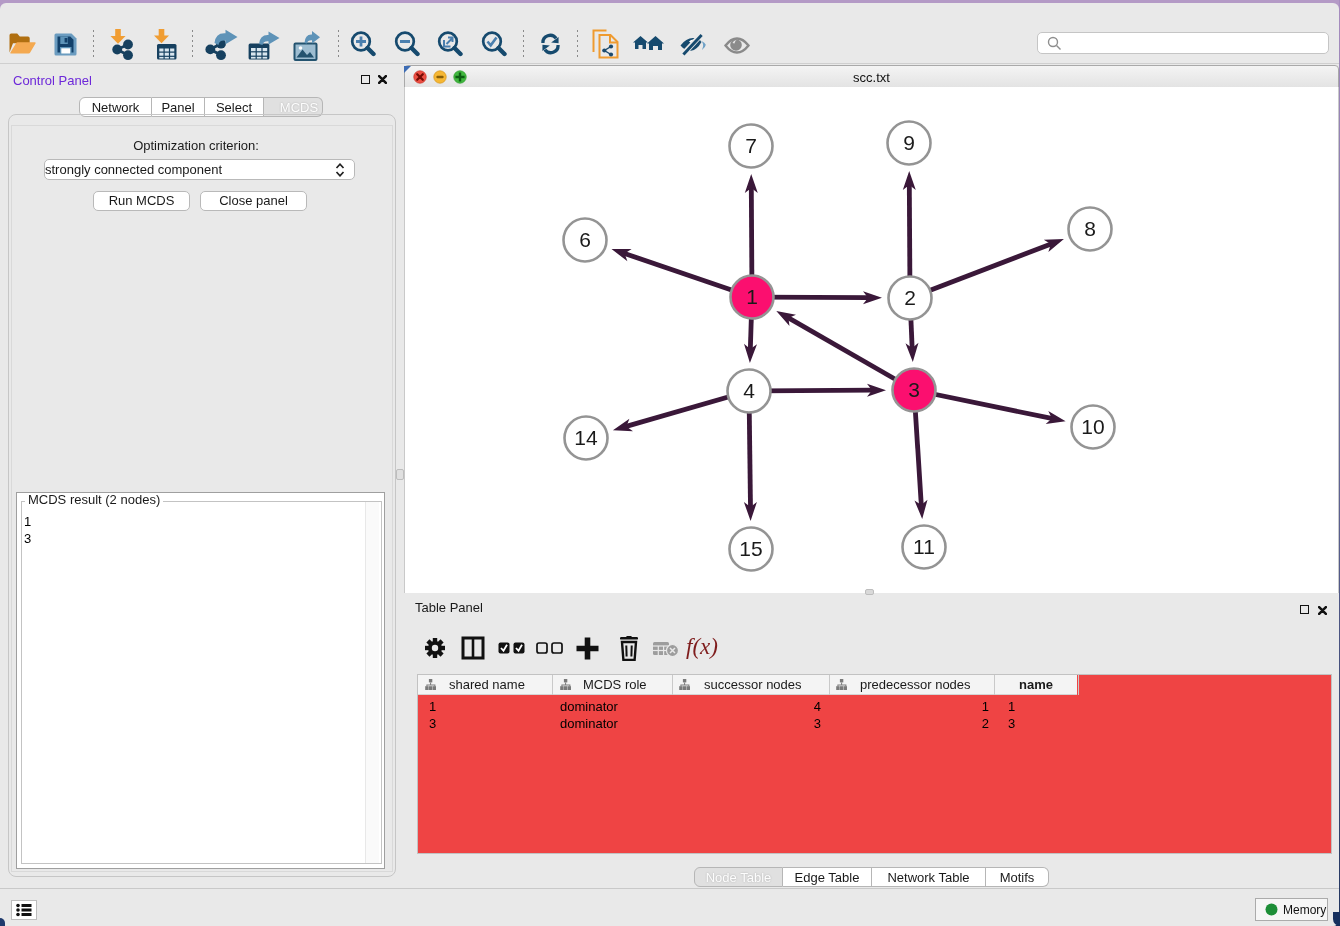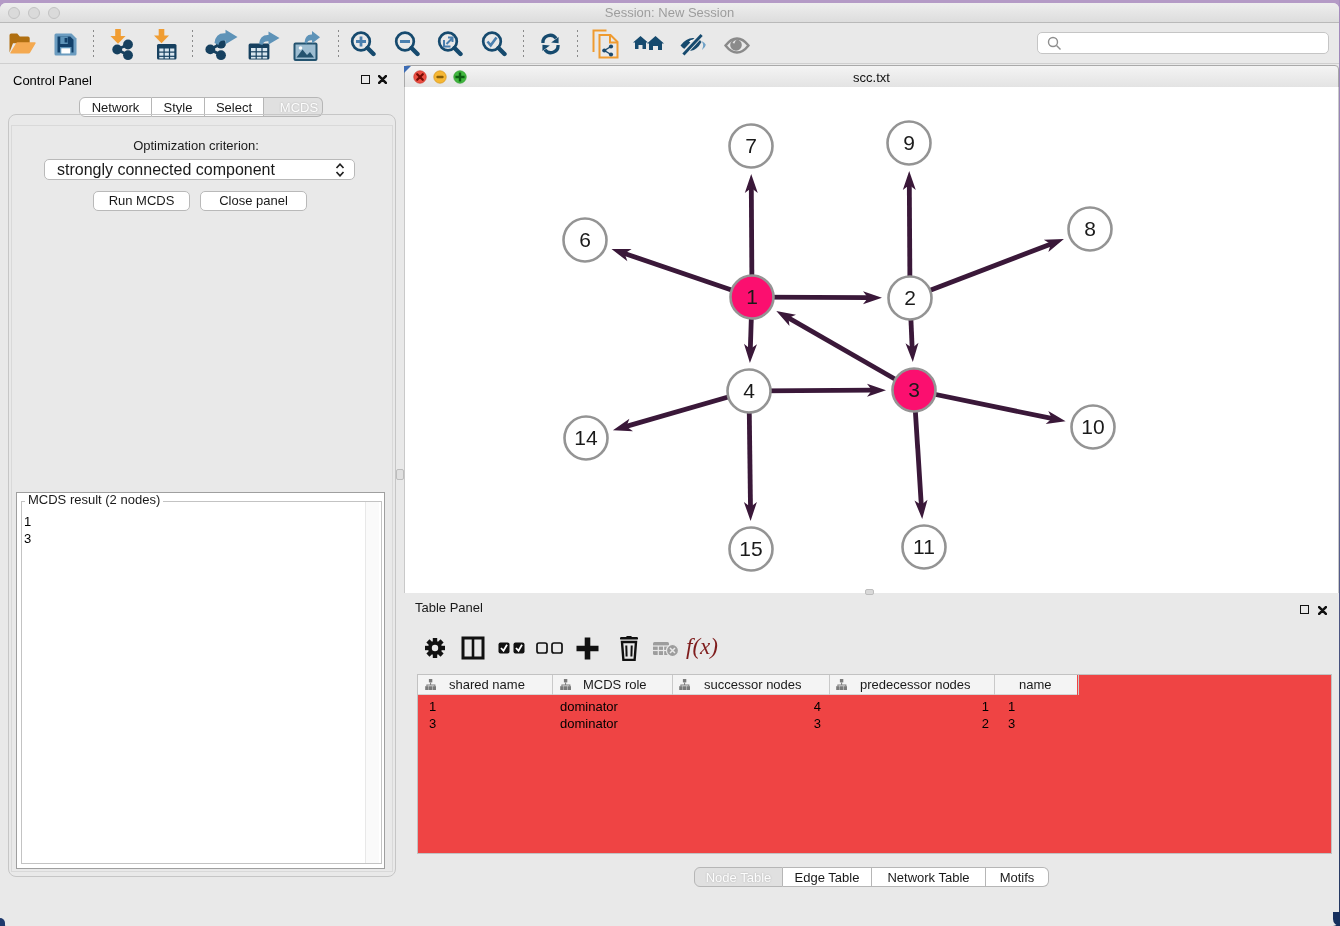--- a/index.html
+++ b/index.html
@@ -9,31 +9,31 @@
 #wall-top { left:0; top:0; width:1340px; height:10px; background:#b49ac6; }
 #win { left:0; top:3px; width:1339px; height:923px; background:#e9e9e9; border-radius:6px 6px 6px 6px; overflow:hidden; }
 #titlebar { left:0; top:0; width:1339px; height:20px; background:linear-gradient(#eeeeee,#dddddd); border-bottom:1px solid #b9b9b9; }
 .tl { top:4px; width:12px; height:12px; border-radius:50%; background:#dadada; border:1px solid #c2c2c2; }
 #title-text { top:2px; left:0; width:1339px; text-align:center; font-size:13px; color:#9d9d9d; }
 #toolbar { left:0; top:21px; width:1339px; height:40px; background:#e9e9e9; border-bottom:1px solid #cfcfcf; }
 .tsep { top:6px; width:1px; height:28px; background-image:linear-gradient(#8a8a8a 2px, transparent 2px); background-size:1px 5px; }
 #searchbox { left:1037px; top:8px; width:292px; height:22px; background:#fff; border:1px solid #c5c5c5; border-radius:5px; }
 
 #cpanel { left:0; top:61px; width:392px; height:827px; background:#e9e9e9; }
-#cp-title { left:13px; top:9px; font-size:13px; color:#000000; }
+#cp-title { left:13px; top:9px; font-size:13px; color:#6d28d9; }
 .undock { width:9px; height:9px; border:1.5px solid #111; background:transparent; }
 .tabgrp { height:20px; display:flex; font-size:13px; color:#1a1a1a; }
 .tabgrp .tab { background:#fff; border:1px solid #b6b6b6; border-left:none; display:flex; align-items:center; justify-content:center; white-space:nowrap; }
 .tabgrp .tab:first-child { border-left:1px solid #b6b6b6; border-radius:6px 0 0 6px; }
 .tabgrp .tab:last-child { border-radius:0 6px 6px 0; }
 .tabgrp .tab.sel { background:#e0e0e0; color:#fdfdfd; text-shadow:0 0 2px #adadad; }
 #cp-outer { left:8px; top:50px; width:388px; height:763px; border:1px solid #c6c6c6; border-radius:8px; }
 #cp-inner { left:11px; top:61px; width:382px; height:747px; border:1px solid #d9d9d9; }
 #opt-label { left:0; top:74px; width:392px; text-align:center; font-size:13px; color:#1a1a1a; }
-#dropdown { left:44px; top:95px; width:311px; height:21px; background:#fff; border:1px solid #b9b9b9; border-radius:5px; font-size:16px; color:#1a1a1a; line-height:19px; padding-left:12px; }
+#dropdown { left:44px; top:95px; width:311px; height:21px; background:#fff; border:1px solid #b9b9b9; border-radius:5px; font-size:13px; color:#1a1a1a; line-height:19px; padding-left:0; }
 .btn { height:20px; background:#fff; border:1px solid #b9b9b9; border-radius:5px; font-size:13px; color:#1a1a1a; text-align:center; line-height:18px; }
 #mcds-box { left:16px; top:428px; width:369px; height:377px; background:#fff; border:1px solid #9f9f9f; }
 #mcds-label { left:8px; top:0px; height:13px; line-height:13px; background:#fff; padding:0 3px; font-size:13px; color:#1a1a1a; }
 #mcds-etch { left:4px; top:8px; width:361px; height:363px; border:1px solid #c3c3c3; }
 #mcds-scroll { right:5px; top:9px; width:14px; height:361px; background:#fafafa; border-left:1px solid #e8e8e8; }
 #mcds-txt { left:7px; top:21px; font-size:13px; line-height:16.5px; color:#000; }
 
 #vsplit-handle { left:396px; top:466px; width:8px; height:11px; background:#e0e0e0; border:1px solid #bdbdbd; border-radius:2px; }
 #hsplit-handle { left:865px; top:586px; width:9px; height:6px; background:#d9d9d9; border:1px solid #bdbdbd; border-radius:2px; }
 
@@ -57,26 +57,20 @@
 #membtn { left:1255px; top:9px; width:73px; height:23px; background:#f6f6f6; border:1px solid #ababab; font-size:12px; color:#111; }
 
 #wall-right { left:1339px; top:0; width:1px; height:926px; background:linear-gradient(#a88dbf,#6f6fa0 40%,#21355f); }
 .wedge { background:#1f3a6d; }
 </style>
 </head>
 <body>
 <div id="wall-top" class="abs"></div>
 <div id="win" class="abs">
 
-  <div id="titlebar" class="abs">
-    <div class="tl abs" style="left:8px"></div>
-    <div class="tl abs" style="left:28px"></div>
-    <div class="tl abs" style="left:48px"></div>
-    <div id="title-text" class="abs">Session: New Session</div>
-  </div>
 
   <div id="toolbar" class="abs">
     <svg class="abs" style="left:9px; top:9px;" width="27" height="21" viewBox="0 0 27 21">
       <path d="M0.5,19.5 V2.2 q0-1.7 1.7-1.7 h6 l2.6,3.1 h8.2 q1.7,0 1.7,1.7 v5 H4 Z" fill="#b06f10"></path>
       <path d="M1.8,20.5 Q0.8,20.5 1.4,19.4 L7.2,10 q0.4-0.7 1.3-0.7 H26 q1.1,0 0.5,1.1 L21,19.7 q-0.4,0.8 -1.4,0.8 Z" fill="#f4a950"></path>
     </svg>
     <svg class="abs" style="left:54px; top:9px;" width="23" height="23" viewBox="0 0 23 23">
       <path d="M2,0.5 H17.5 L22.5,5.5 V21 q0,1.5 -1.5,1.5 H2 q-1.5,0 -1.5,-1.5 V2 q0-1.5 1.5-1.5 Z" fill="#6b9cc0"></path>
       <path d="M3.5,3.5 h12.8 l3.2,3.2 v12.8 H3.5 Z" fill="#12406a"></path>
       <rect x="6.3" y="3.5" width="7.5" height="7.5" fill="#5d93b8"></rect>
@@ -222,21 +216,21 @@
   </div>
 
   <div id="cpanel" class="abs">
     <div id="cp-title" class="abs">Control Panel</div>
     <div class="undock abs" style="left:361px; top:11px;"></div>
     <svg class="abs" style="left:378px; top:11px;" width="9" height="9" viewBox="0 0 12 12">
         <path d="M1.5,1.5 L10.5,10.5 M10.5,1.5 L1.5,10.5" stroke="#111" stroke-width="3.4" stroke-linecap="round"></path>
       </svg>
     <div class="tabgrp abs" style="left:79px; top:33px;">
       <div class="tab" style="width:73px;">Network</div>
-        <div class="tab" style="width:53px;">Style</div>
+        <div class="tab" style="width:53px;">Panel</div>
         <div class="tab" style="width:59px;">Select</div>
         <div class="tab sel" style="width:59px;padding-left:12px;">MCDS</div>
     </div>
     <div id="cp-outer" class="abs"></div>
     <div id="cp-inner" class="abs"></div>
     <div id="opt-label" class="abs">Optimization criterion:</div>
     <div id="dropdown" class="abs">strongly connected component
       <svg class="abs" style="right:9px; top:3px;" width="10" height="14" viewBox="0 0 10 14">
         <path d="M1.5,5 L5,1.2 L8.5,5 M1.5,9 L5,12.8 L8.5,9" fill="none" stroke="#222" stroke-width="1.7"></path>
       </svg>
@@ -432,37 +426,57 @@
             <rect x="0.2" y="7.2" width="3.4" height="3.8"></rect>
             <rect x="3.9" y="7.2" width="3.4" height="3.8"></rect>
             <rect x="7.6" y="7.2" width="3.4" height="3.8"></rect>
             <path d="M5.1,3.4 h1 v2 h-1Z M1.4,5.4 h8.4 v1 h-8.4Z M1.4,5.4 h1 v2 h-1Z M9.4,5.4 h1 v2 h-1Z"></path>
           </g>
         </svg>
       <div class="hcell abs" style="left:31px;">shared name</div>
       <div class="hcell abs" style="left:165px;">MCDS role</div>
       <div class="hcell abs" style="left:286px;">successor nodes</div>
       <div class="hcell abs" style="left:442px;">predecessor nodes</div>
-      <div class="hcell abs" style="left:601px;">name</div>
+      <div class="hcell abs" style="left:601px;font-weight:bold;">name</div>
       <div class="rowtxt abs" style="left:11px; top:24px;">1</div>
       <div class="rowtxt abs" style="left:142px; top:24px;">dominator</div>
       <div class="rowtxt abs" style="left:340px; top:24px; width:63px; text-align:right;">4</div>
       <div class="rowtxt abs" style="left:500px; top:24px; width:71px; text-align:right;">1</div>
       <div class="rowtxt abs" style="left:590px; top:24px;">1</div>
       <div class="rowtxt abs" style="left:11px; top:41px;">3</div>
       <div class="rowtxt abs" style="left:142px; top:41px;">dominator</div>
       <div class="rowtxt abs" style="left:340px; top:41px; width:63px; text-align:right;">3</div>
       <div class="rowtxt abs" style="left:500px; top:41px; width:71px; text-align:right;">2</div>
       <div class="rowtxt abs" style="left:590px; top:41px;">3</div>
     </div>
     <div class="tabgrp abs" id="btabs">
       <div class="tab sel" style="width:89px;">Node Table</div>
         <div class="tab" style="width:89px;">Edge Table</div>
         <div class="tab" style="width:114px;">Network Table</div>
         <div class="tab" style="width:63px;">Motifs</div>
     </div>
   </div>
 
+  <div id="statusbar" class="abs">
+    <div id="listbtn" class="abs">
+      <svg width="24" height="18" viewBox="0 0 24 18" style="margin:0 auto; display:block;">
+        <g fill="#111">
+            <circle cx="6" cy="4.5" r="1.8"></circle>
+            <circle cx="6" cy="9" r="1.8"></circle>
+            <circle cx="6" cy="13.5" r="1.8"></circle>
+        <rect x="9.5" y="3" width="10" height="3"></rect>
+            <rect x="9.5" y="7.5" width="10" height="3"></rect>
+            <rect x="9.5" y="12" width="10" height="3"></rect>
+          </g>
+      </svg>
+    </div>
+    <div id="membtn" class="abs">
+      <svg width="13" height="13" viewBox="0 0 13 13" style="position:absolute; left:9px; top:4px;">
+          <circle cx="6.5" cy="6.5" r="6" fill="#1d8e37"></circle>
+        </svg>
+      <span style="position:absolute; left:27px; top:4px;">Memory</span>
+    </div>
+  </div>
 
 </div>
 <div id="wall-right" class="abs"></div>
 <div class="wedge abs" style="left:0; top:918px; width:5px; height:8px; border-radius:0 6px 0 0;"></div>
 <div class="wedge abs" style="left:1333px; top:912px; width:7px; height:14px; border-radius:0 0 0 7px; background:#16305e;"></div>
 
 </body></html>

